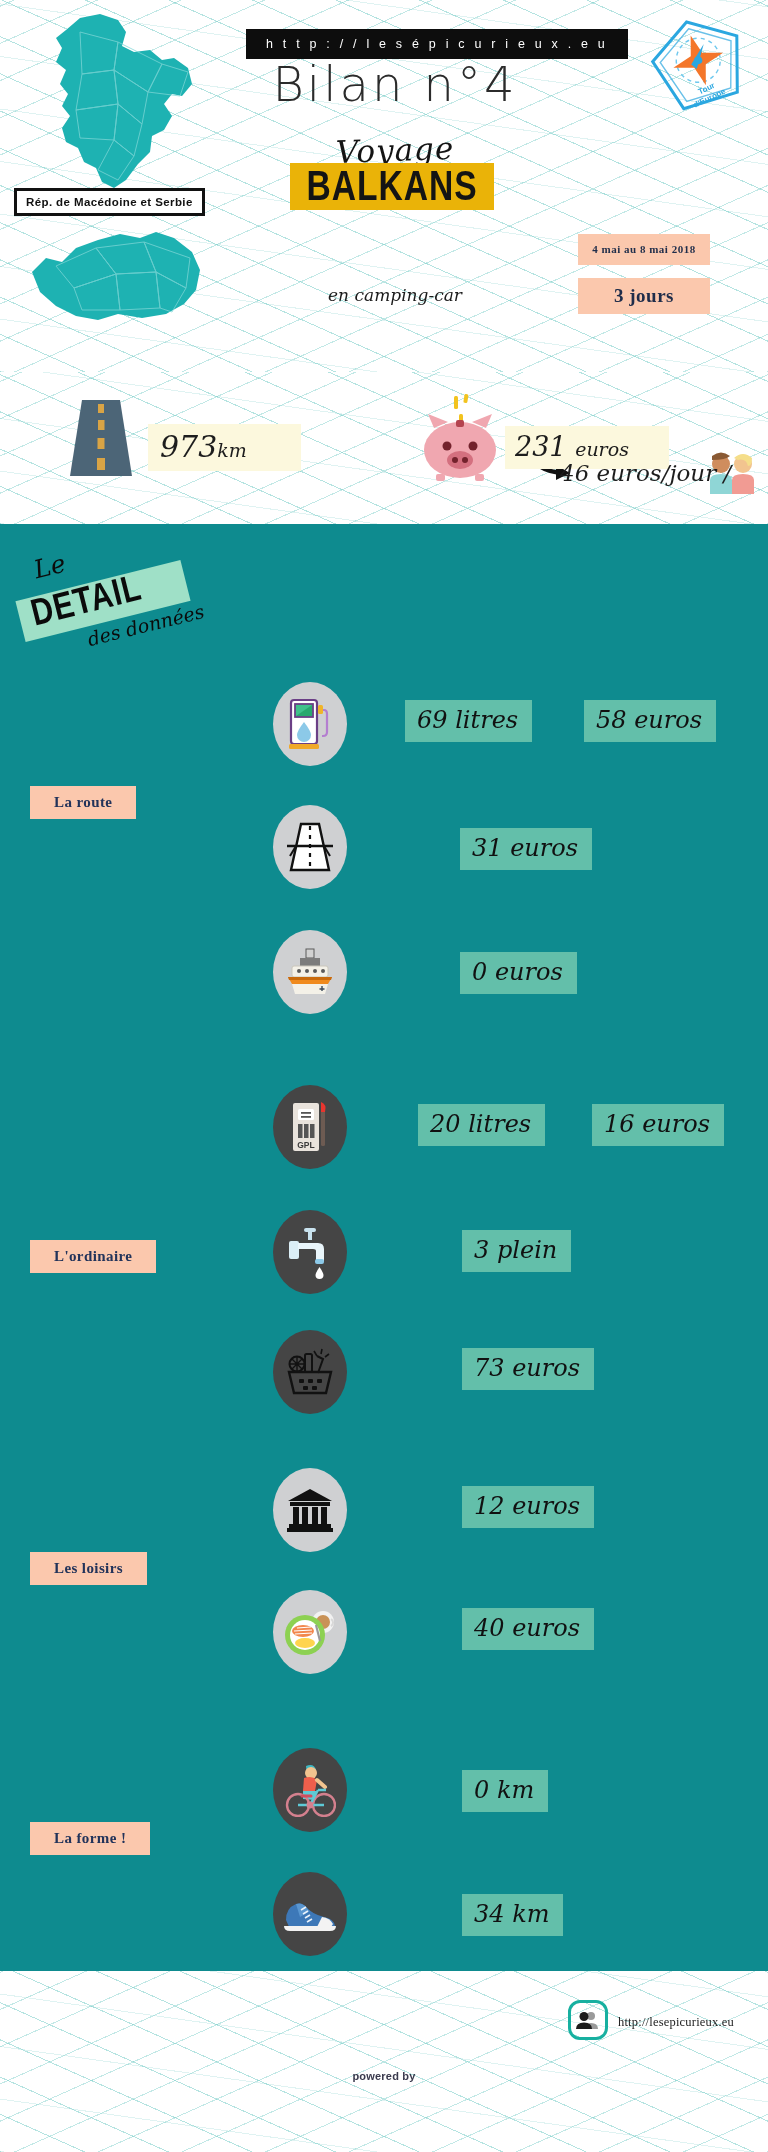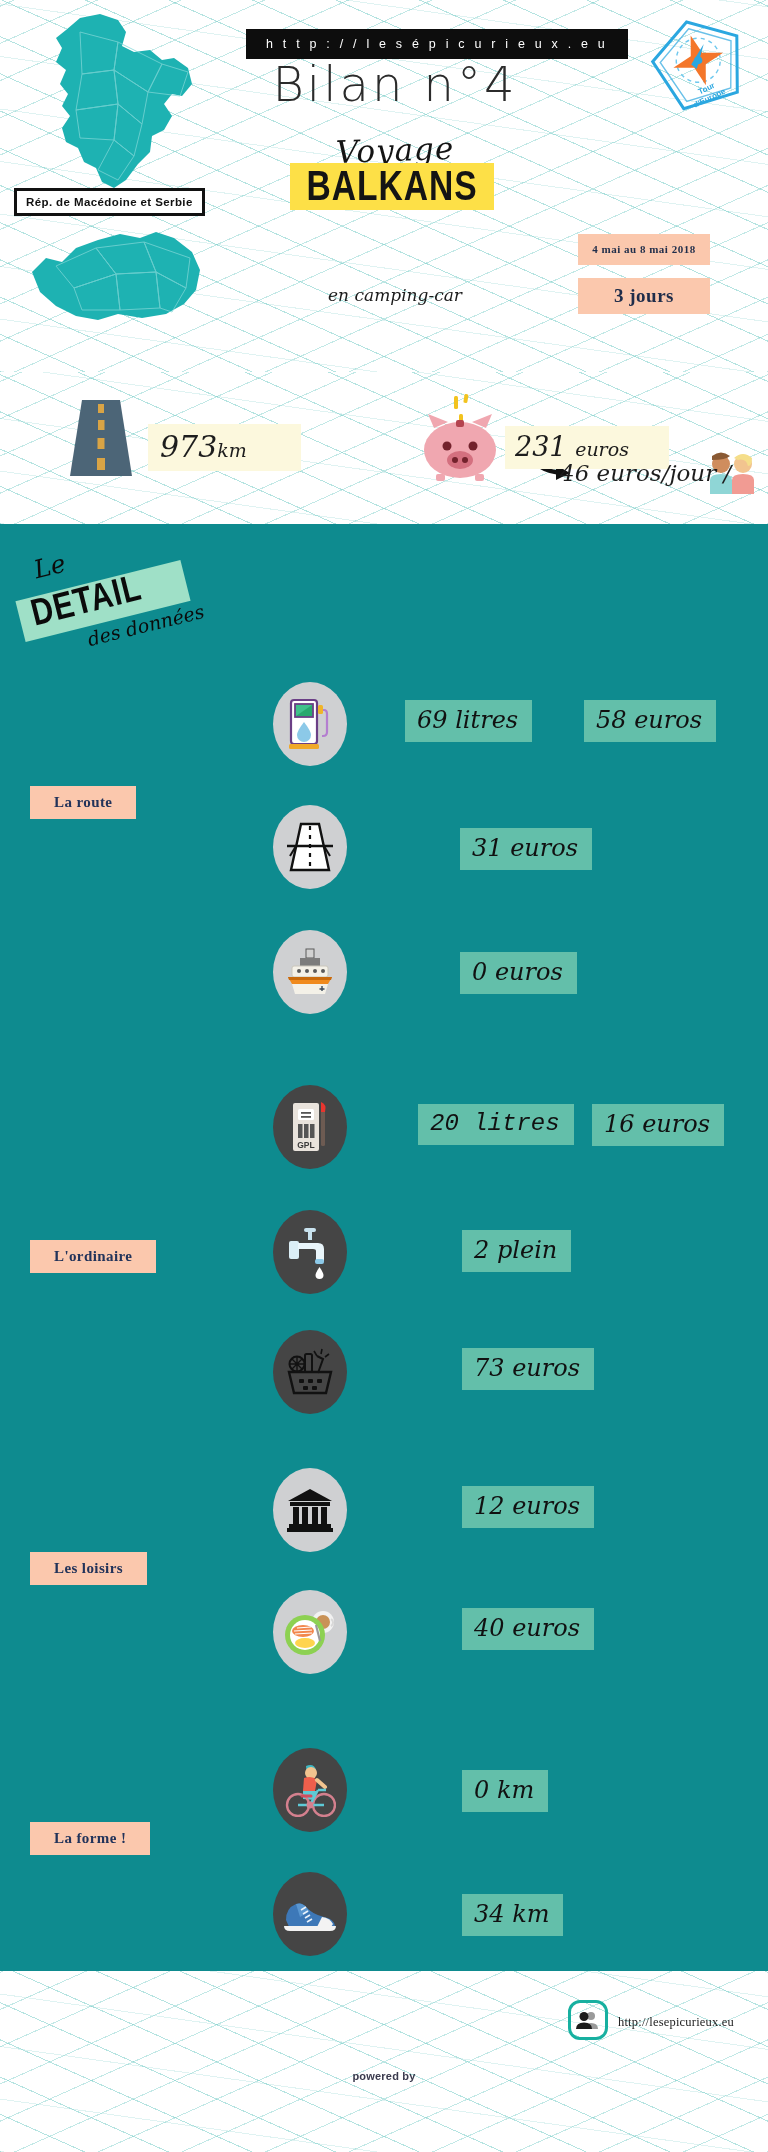--- a/index.html
+++ b/index.html
@@ -73,21 +73,21 @@
     text-align: center;
     font-size: 31px; color: #141414;
     font-family: "DejaVu Serif", serif;
     font-style: italic;
     letter-spacing: 1px;
     transform: rotate(-2deg);
   }
 
   .balkans-wrap {
     position: absolute; left: 290px; top: 163px;
-    background: #fde047; padding: 4px 13px 6px 13px;
+    background: #eab308; padding: 4px 13px 6px 13px;
   }
   .balkans-wrap span {
     font-size: 35px; font-weight: 900; color: #141414;
     letter-spacing: 1px; line-height: 1.05;
     font-family: "Liberation Sans", sans-serif;
     transform: scaleY(1.22) scaleX(.96); display: inline-block;
   }
 
   .subtitle-camping {
     position: absolute; left: 245px; top: 285px; width: 300px;
@@ -416,34 +416,34 @@
       <rect x="13" y="12" width="10" height="1.8" fill="#555"></rect>
       <rect x="13" y="16" width="10" height="1.8" fill="#555"></rect>
       <rect x="10" y="24" width="4.5" height="14" fill="#555"></rect>
       <rect x="16" y="24" width="4.5" height="14" fill="#555"></rect>
       <rect x="22" y="24" width="4.5" height="14" fill="#555"></rect>
       <text x="18" y="48" font-size="8.5" font-weight="700" fill="#3a3a3a" text-anchor="middle" font-family="Liberation Sans, sans-serif">GPL</text>
       <rect x="33" y="10" width="4" height="36" rx="1.5" fill="#6d5b52"></rect>
       <path d="M33 2 q6 2 4 10 h-4 z" fill="#e8352e"></path>
     </svg>
   </div>
-  <div class="chip" style="left:418px; top:1104px;font-family:Liberation Mono, monospace;">20 litres</div>
+  <div class="chip" style="left:418px; top:1104px;">20 litres</div>
   <div class="chip" style="left:592px; top:1104px;">16 euros</div>
 
   <div class="bubble dark" style="top:1210px;">
     <svg width="50" height="54" viewBox="0 0 50 54">
       <rect x="19" y="3" width="12" height="4" rx="2" fill="#c9e3ef"></rect>
       <rect x="23" y="6" width="4" height="9" fill="#c9e3ef"></rect>
       <rect x="4" y="16" width="10" height="18" rx="2" fill="#dbeef6"></rect>
       <path d="M13 18 h20 q6 0 6 6 v12 h-8 v-10 q0-2-3-2 h-15 z" fill="#eaf6fb"></path>
       <rect x="30" y="34" width="9" height="5" rx="2" fill="#8cc9e8"></rect>
       <path d="M34.5 42 q4 6 4 8 a4 4 0 0 1 -8 0 q0-2 4-8" fill="#fff"></path>
     </svg>
   </div>
-  <div class="chip" style="left:462px; top:1230px;">2 plein</div>
+  <div class="chip" style="left:462px; top:1230px;">3 plein</div>
 
   <div class="bubble dark" style="top:1330px;">
     <svg width="50" height="48" viewBox="0 0 50 48">
       <circle cx="12" cy="16" r="7.5" fill="none" stroke="#111" stroke-width="2"></circle>
       <path d="M12 9 v14 M5 16 h14 M7 11 l10 10 M17 11 l-10 10" stroke="#111" stroke-width="1.4"></path>
       <rect x="20" y="6" width="7" height="18" rx="1.5" fill="none" stroke="#111" stroke-width="2"></rect>
       <path d="M32 8 l6 3 l-5 14" fill="none" stroke="#111" stroke-width="2"></path>
       <path d="M32 8 l-3 -5 M36 6 l1 -5 M40 9 l4 -3" stroke="#111" stroke-width="1.6"></path>
       <path d="M4 24 L46 24 L41 45 L9 45 Z" fill="none" stroke="#111" stroke-width="2.4"></path>
       <g fill="#111">

